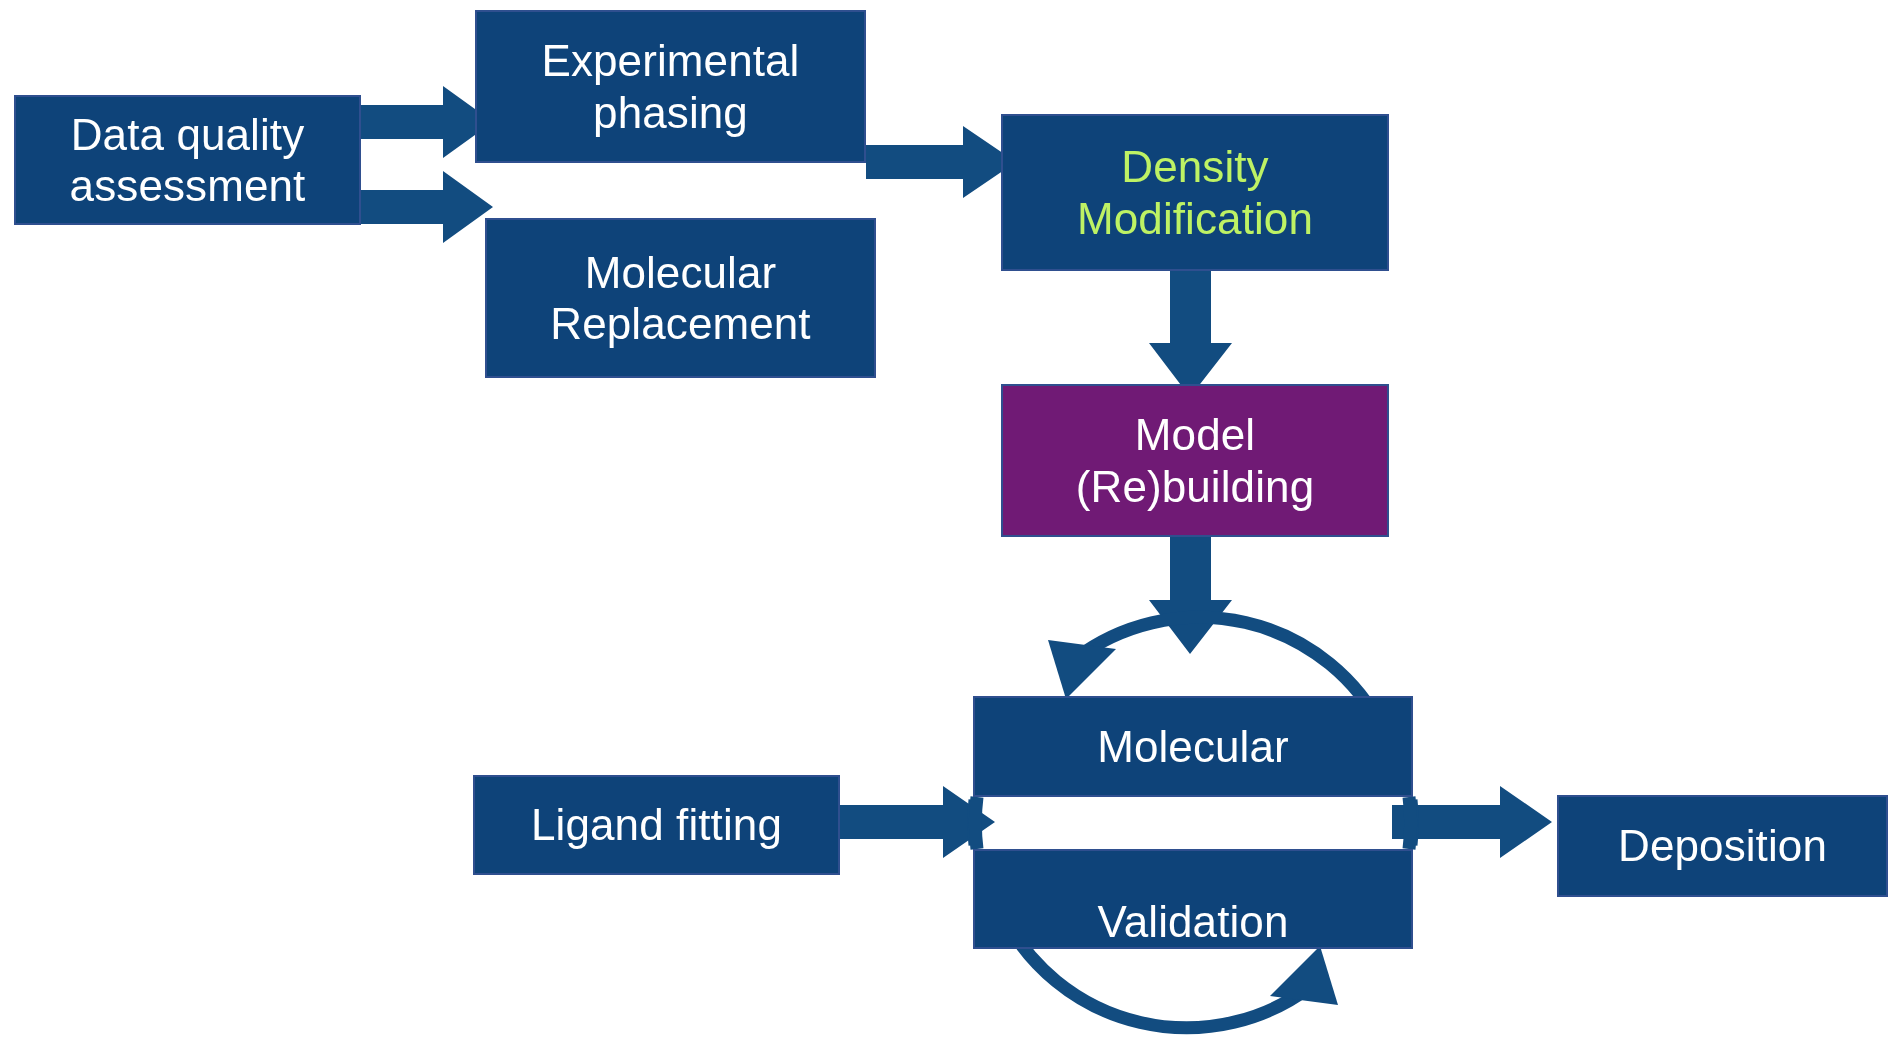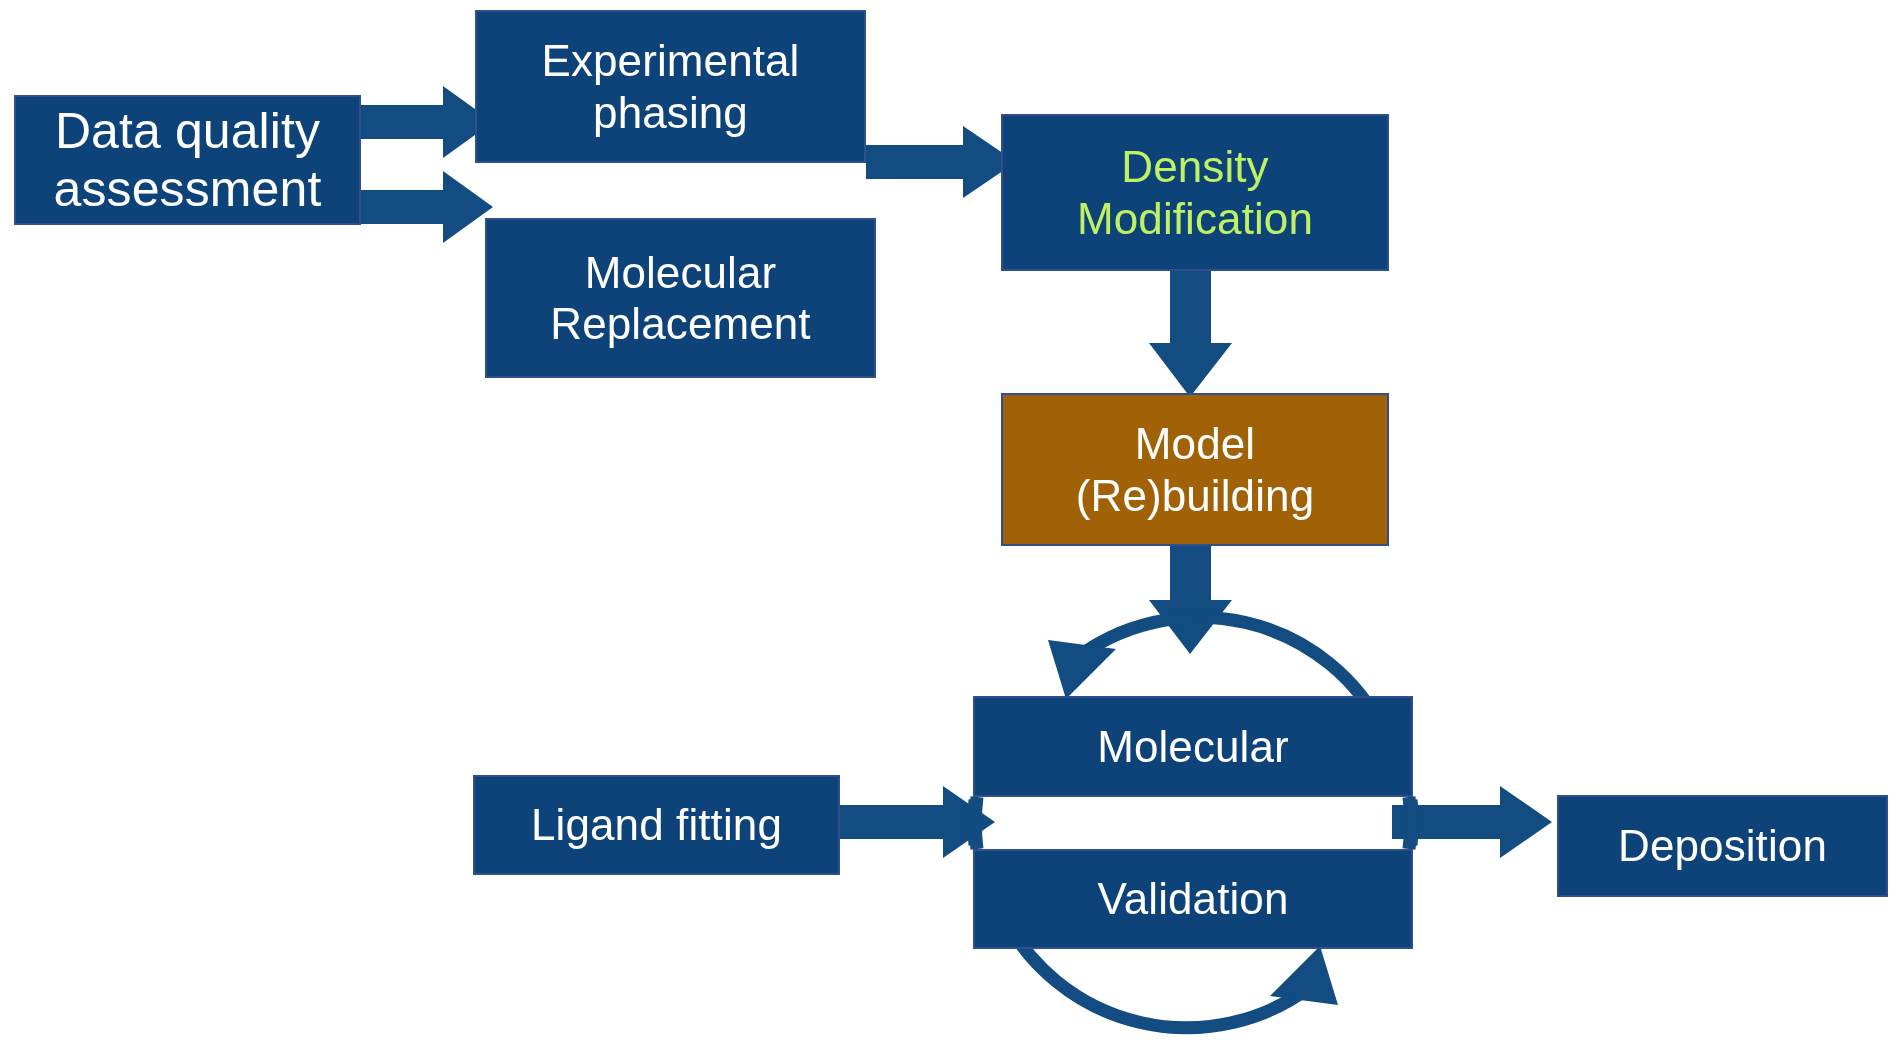--- a/index.html
+++ b/index.html
@@ -35,27 +35,27 @@
     font-weight: 400;
   }
   .node span {
     display: block;
     width: 100%;
     padding: 0 6px;
     box-sizing: border-box;
   }
 
   
-  #n-data-quality      { left: 14px;   top: 95px;  width: 347px; height: 130px; font-size: 50px; }
+  #n-data-quality      { left: 14px;   top: 95px;  width: 347px; height: 130px; font-size: 44px; }
   #n-experimental      { left: 475px;  top: 10px;  width: 391px; height: 153px; font-size: 44px; }
   #n-molecular         { left: 485px;  top: 218px; width: 391px; height: 160px; font-size: 44px; }
   #n-density           { left: 1001px; top: 114px; width: 388px; height: 157px; font-size: 44px; }
   #n-model             { left: 1001px; top: 384px; width: 388px; height: 153px; font-size: 44px; }
   #n-refinement        { left: 973px;  top: 696px; width: 440px; height: 101px; font-size: 44px; }
-  #n-validation        { left: 973px;  top: 849px; width: 440px; height: 100px; font-size: 44px; }
+  #n-validation        { left: 973px;  top: 849px; width: 440px; height: 100px; font-size: 44px; align-items: flex-end; }
   #n-ligand            { left: 473px;  top: 775px; width: 367px; height: 100px; font-size: 44px; }
   #n-deposition        { left: 1557px; top: 775px; width: 331px; height: 102px; font-size: 44px; margin-top: 20px; }
 
   
   #edges {
     position: absolute;
     left: 0; top: 0;
     width: 1903px;
     height: 1043px;
     z-index: 1;
@@ -119,21 +119,21 @@
   <div class="node" id="n-molecular" style="background: rgb(14, 67, 121); border-color: rgb(47, 79, 143); color: rgb(255, 255, 255);">
     <span>Molecular
 Replacement</span>
   </div>
 
   <div class="node" id="n-density" style="background: rgb(14, 67, 121); border-color: rgb(47, 79, 143); color: #bef264;">
     <span>Density
 Modification</span>
   </div>
 
-  <div class="node" id="n-model" style="background: #a16207; border-color: rgb(47, 79, 143); color: rgb(255, 255, 255); margin-top: 9px;">
+  <div class="node" id="n-model" style="background: #701a75; border-color: rgb(47, 79, 143); color: rgb(255, 255, 255);">
     <span>Model
 (Re)building</span>
   </div>
 
   <div class="node" id="n-refinement" style="background: rgb(14, 67, 121); border-color: rgb(47, 79, 143); color: rgb(255, 255, 255);">
     <span>Molecular</span>
   </div>
 
   <div class="node" id="n-validation" style="background: rgb(14, 67, 121); border-color: rgb(47, 79, 143); color: rgb(255, 255, 255);">
     <span>Validation</span>

